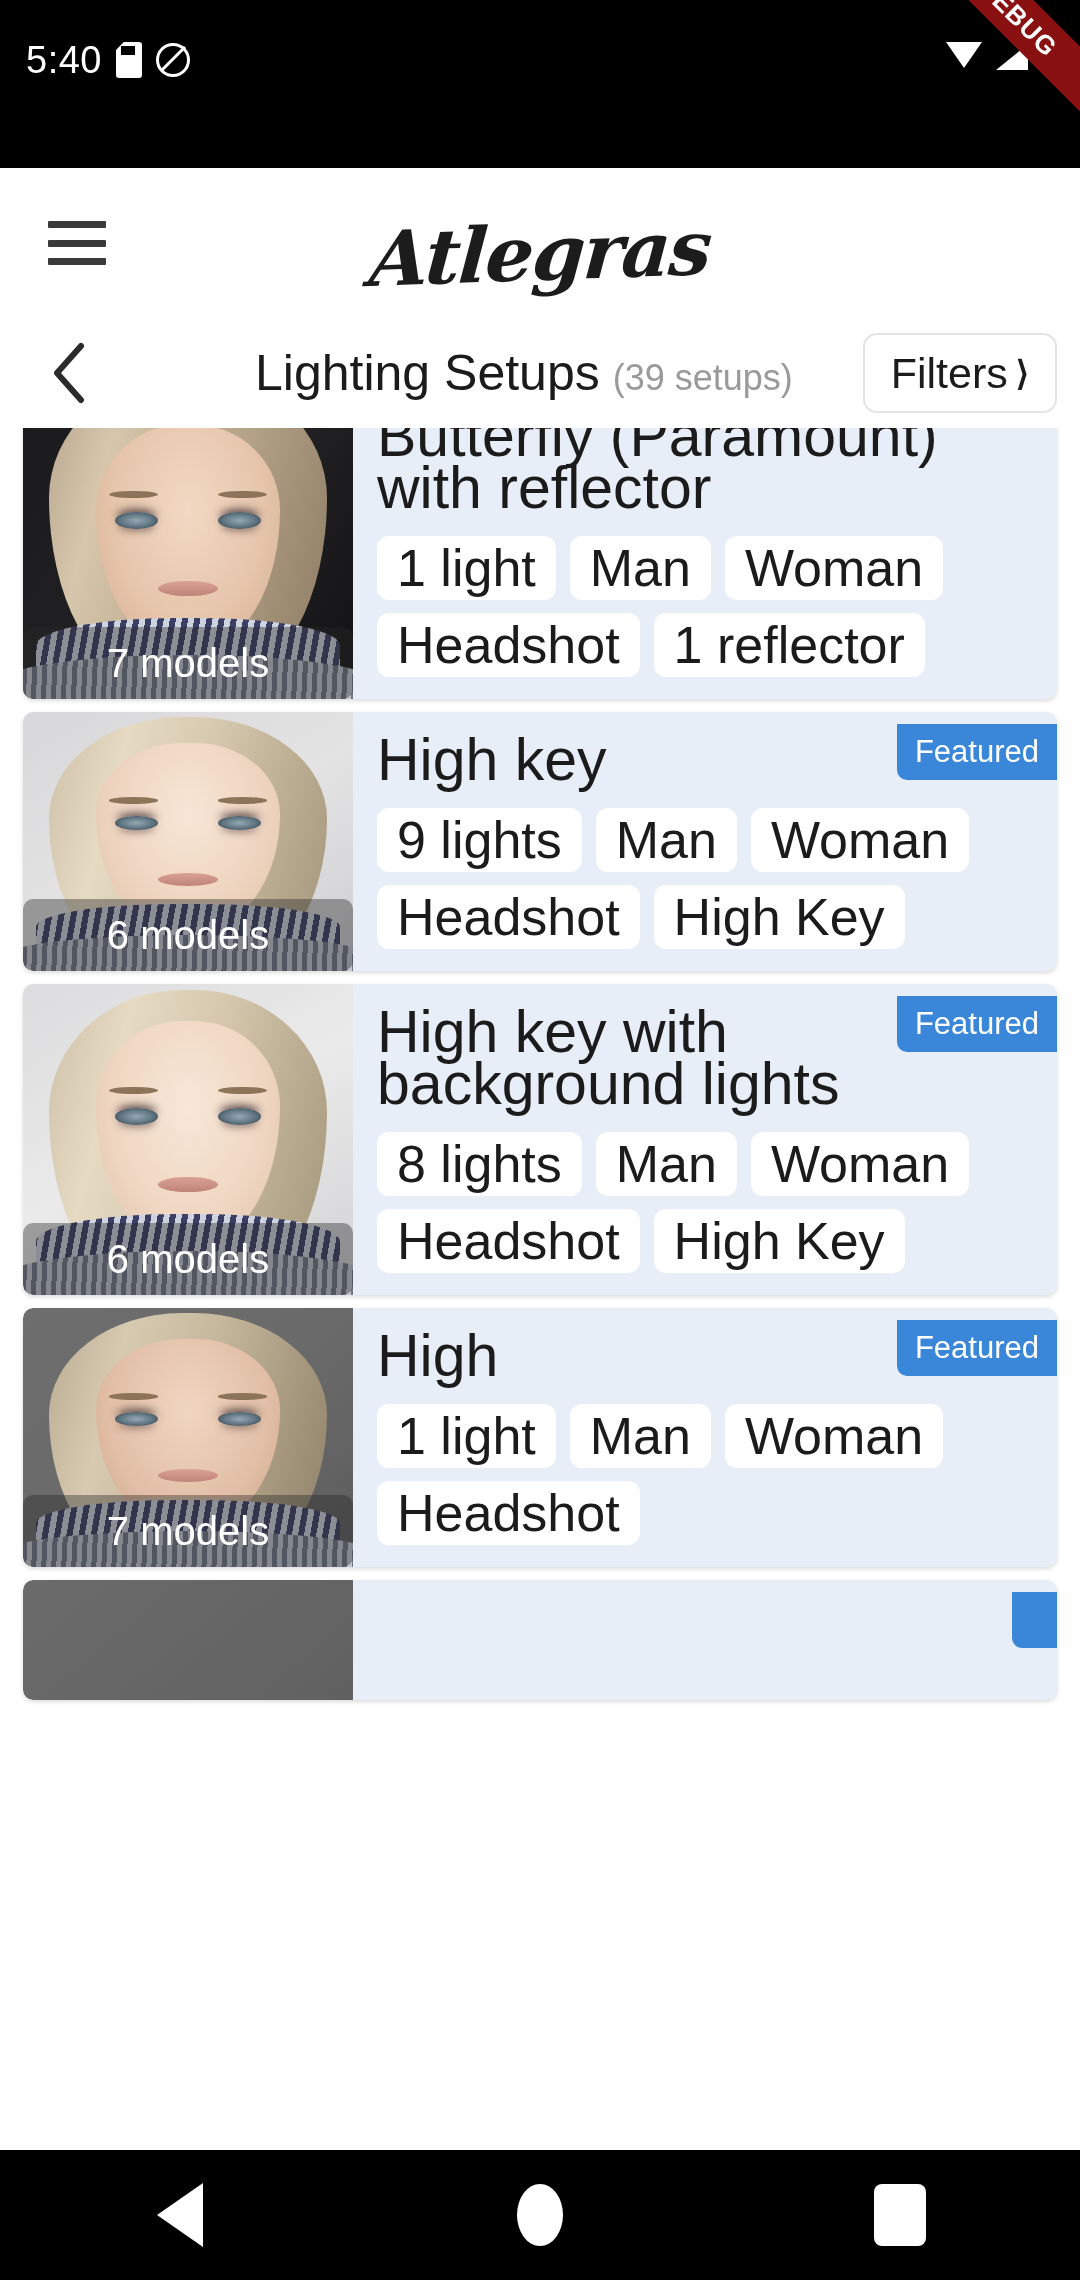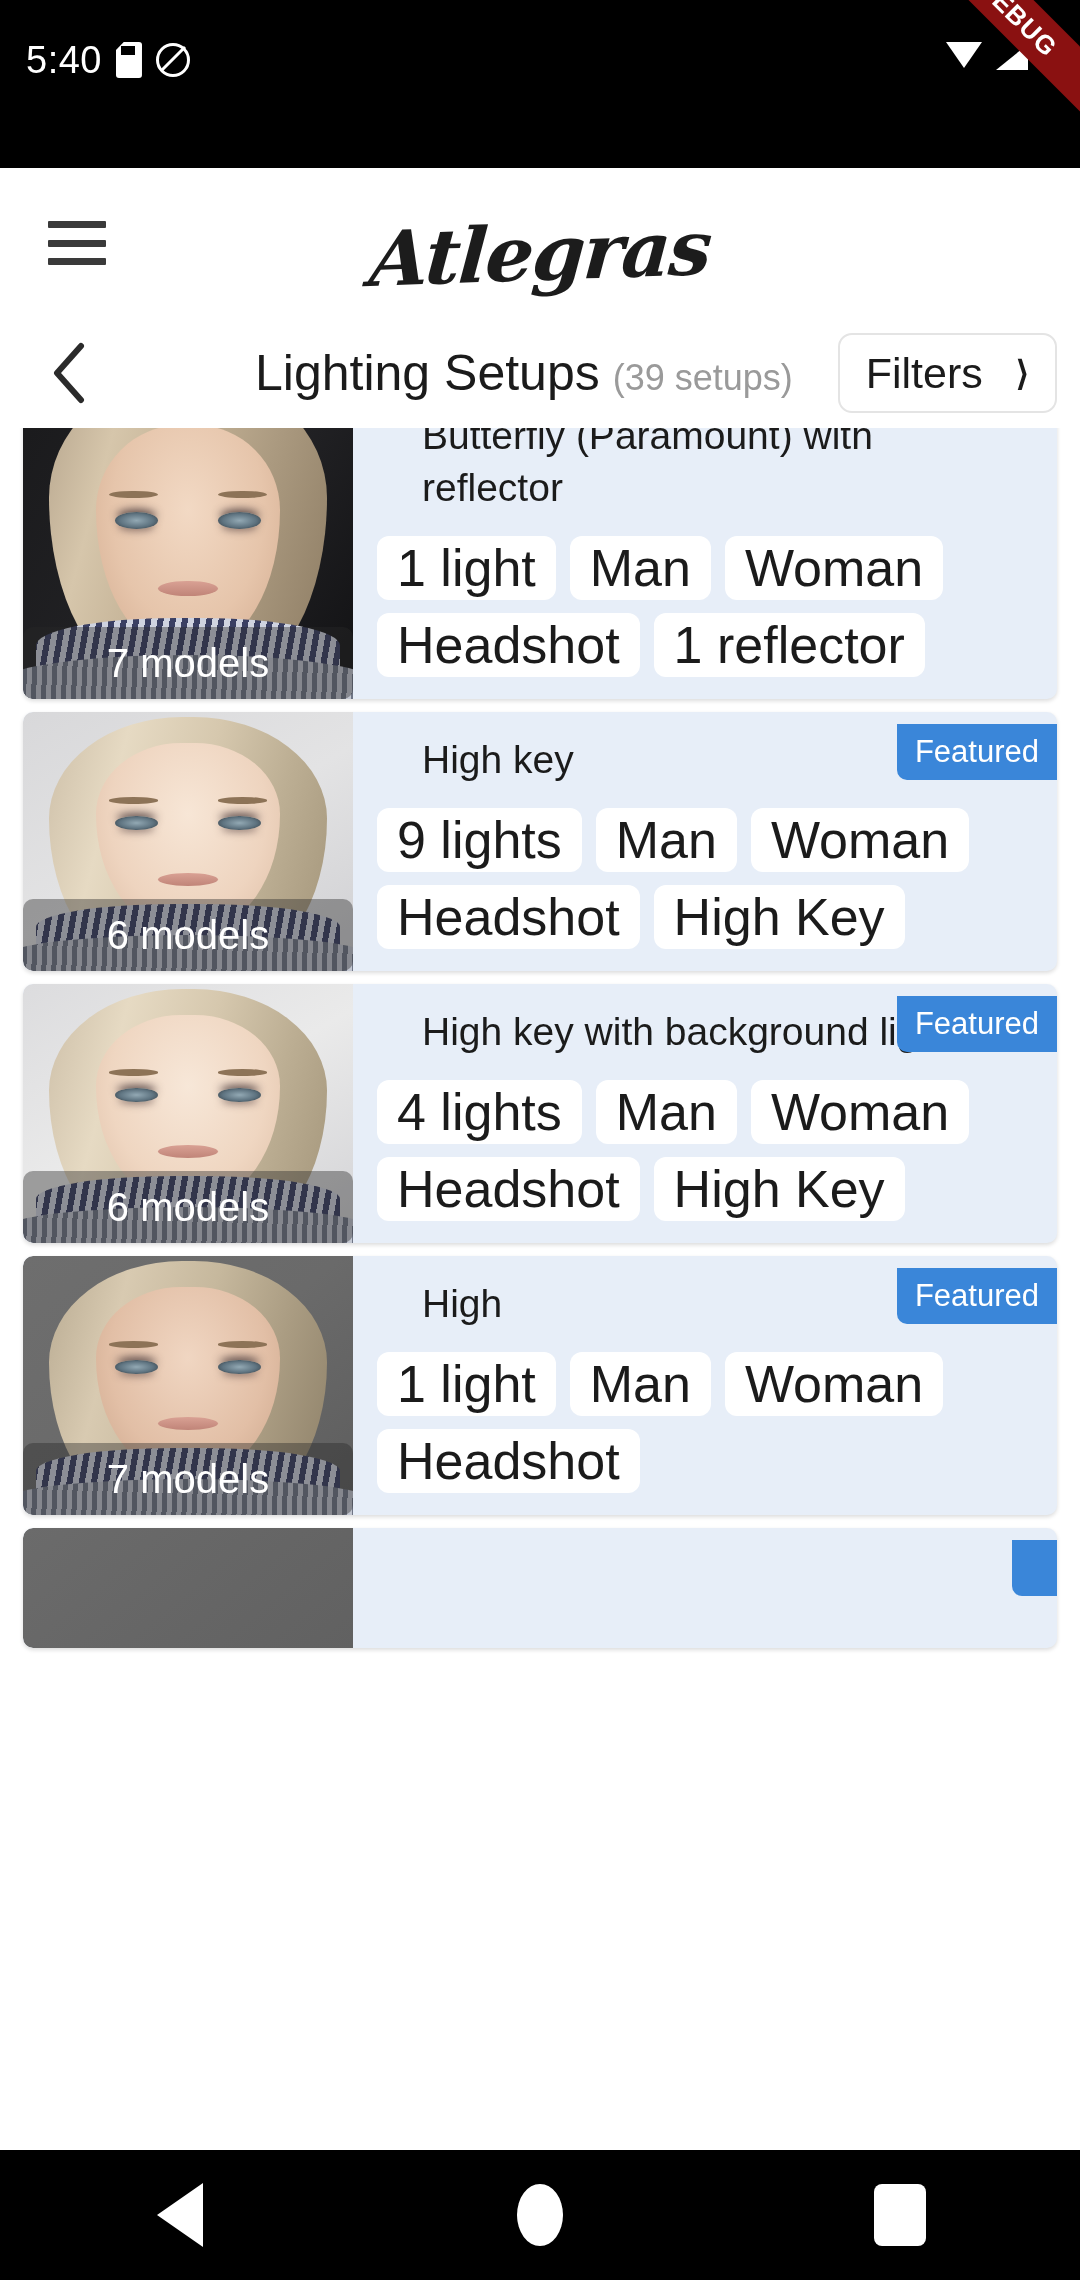--- a/index.html
+++ b/index.html
@@ -107,21 +107,21 @@
   .title-wrap {
     position:absolute; left:255px; top:50%; transform:translateY(-50%);
     display:flex; align-items:baseline; gap:13px;
   }
   .page-title { font-size:50px; color:#1b1b1b; line-height:56px; }
   .page-count { font-size:36px; color:#9a9a9a; line-height:40px; }
   .filters-btn {
     position:absolute; right:23px; top:50%; transform:translateY(-50%);
     height:80px; padding:0 26px;
     background:#fff; border:2px solid #e4e4e4; border-radius:14px;
-    display:flex; align-items:center; gap:33px; cursor:pointer;
+    display:flex; align-items:center; gap:8px; cursor:pointer;
   }
   .filters-label { font-size:43px; color:#1b1b1b; line-height:50px; }
   .chev-down { font-size:34px; color:#1b1b1b; line-height:34px; font-weight:bold; }
 
   
   .list {
     position:absolute; top:428px; left:0; width:1080px; height:1722px;
     background:#fff; overflow:hidden;
   }
   .card {
@@ -142,22 +142,22 @@
   }
   .thumb-img { position:absolute; inset:0; }
   .models-bar {
     position:absolute; left:0; right:0; bottom:0; height:72px;
     background:rgba(40,40,40,0.40);
     display:flex; align-items:center; justify-content:center;border-radius:10px;
   }
   .models-text { color:#fff; font-size:40px; line-height:46px; }
   .card-body { flex:1 1 auto; position:relative; padding:22px 26px 22px 24px; min-width:0; }
   .card-title {
-    font-size:39px; line-height:52px; color:#1b1b1b;
-    margin-bottom:22px; padding-right:10px;margin-left:45px;
+    font-size:59px; line-height:52px; color:#1b1b1b;
+    margin-bottom:22px; padding-right:10px;
   }
   .tags { display:flex; flex-wrap:wrap; gap:13px 14px; }
   .tag {
     background:#fff; border-radius:12px;
     padding:9px 20px; font-size:52px; line-height:46px; color:#1b1b1b;
     white-space:nowrap;
   }
   .featured {
     position:absolute; top:0; right:0;
     background:#3a86d9; color:#fff;
@@ -349,21 +349,21 @@
           </div>
         </div>
         <div class="models-bar">
           <span class="models-text">6 models</span>
         </div>
       </div>
       <div class="card-body">
         <div class="featured">Featured</div>
         <div class="card-title">High key with background lights</div>
         <div class="tags">
-          <span class="tag">4 lights</span>
+          <span class="tag">8 lights</span>
           <span class="tag">Man</span>
           <span class="tag">Woman</span>
           <span class="tag">Headshot</span>
           <span class="tag">High Key</span>
         </div>
       </div>
     </div>
 
     <div class="card">
       <div class="thumb">

